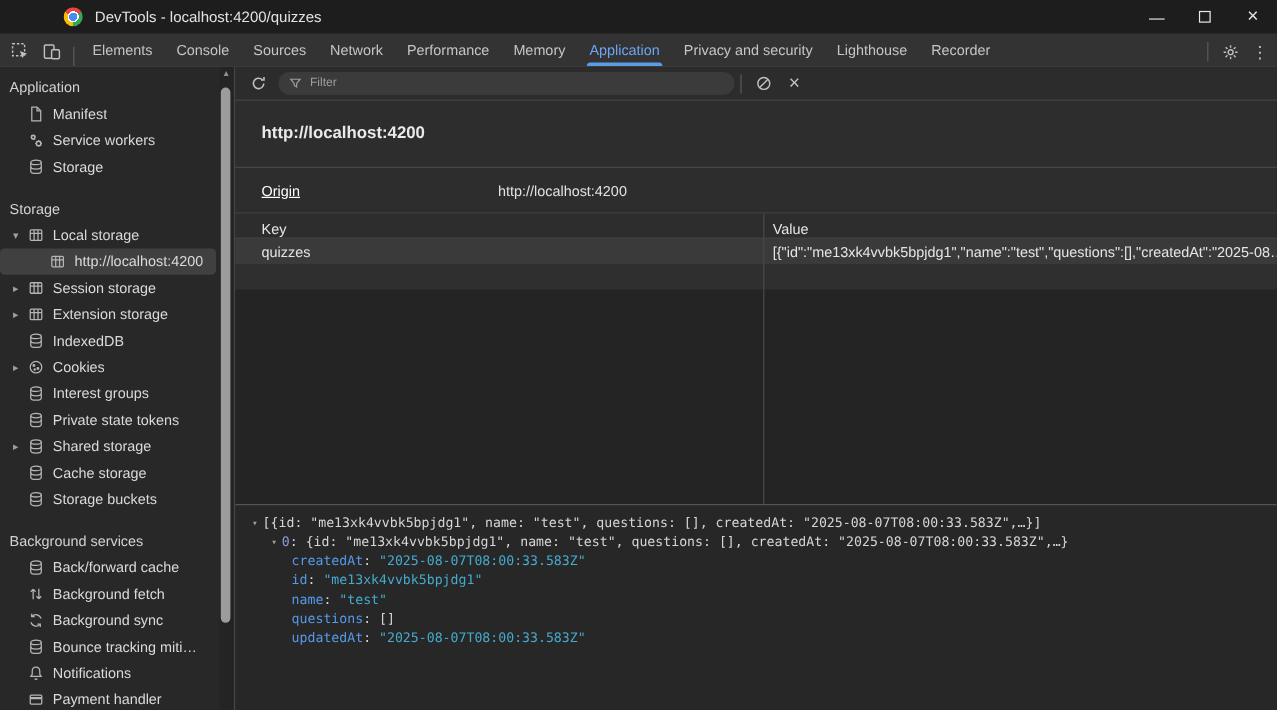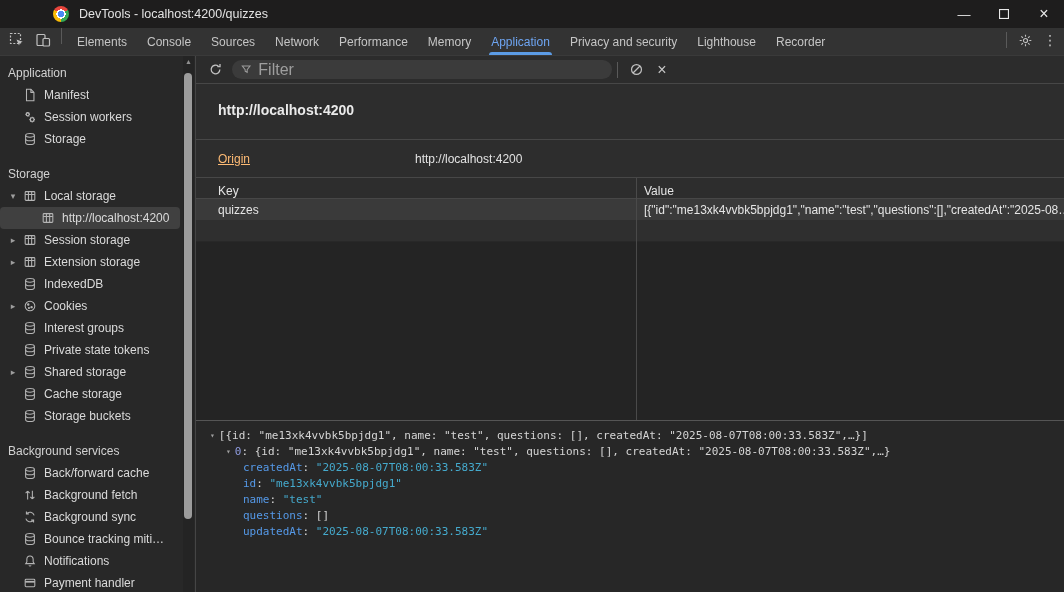--- a/index.html
+++ b/index.html
@@ -12,21 +12,21 @@
   .chrome-logo { width:16px; height:16px; border-radius:50%; margin:0 10px 0 13px;
     background:
       radial-gradient(circle at 50% 50%, #4a8af4 0 3.4px, #ffffff 3.5px 4.6px, rgba(0,0,0,0) 4.7px),
       conic-gradient(from 300deg, #e8453c 0 120deg, #34a853 120deg 240deg, #fbbc05 240deg 360deg); }
   .title-text { color:#e3e3e3; font-size:12.5px; }
   .win-controls { margin-left:auto; display:flex; height:100%; }
   .win-btn { width:40px; display:flex; align-items:center; justify-content:center; color:#e8e8e8; font-size:13px; cursor:default; }
   .win-btn svg { stroke:#e8e8e8; }
 
   
-  .tabbar { height:28px; background:#333333; display:flex; align-items:flex-start; border-bottom:1px solid #3a3a3a; }
+  .tabbar { height:28px; background:#333333; display:flex; align-items:flex-end; border-bottom:1px solid #3a3a3a; }
   .tb-icon { width:26px; height:24px; display:flex; align-items:center; justify-content:center; }
   .tb-icon:first-child { margin-left:4px; }
   .vdiv { width:1px; height:16px; background:#5a5a5a; margin:0 5px; }
   .tabs { display:flex; height:100%; }
   .tab { display:flex; align-items:center; padding:0 10px; color:#c5c5c5; position:relative; white-space:nowrap; }
   .tab.active { color:#6ea5f2; }
   .tab.active::after { content:""; position:absolute; left:8px; right:8px; bottom:0; height:3px; background:#5c9ce6; border-radius:3px 3px 0 0; }
   .tabbar-right { margin-left:auto; display:flex; align-items:center; }
   .more-dots { color:#c5c5c5; font-size:14px; width:24px; text-align:center; margin-right:2px; }
 
@@ -47,29 +47,29 @@
   
   .sb-scroll { position:absolute; top:0; right:1px; width:11px; height:536px; background:#242424; }
   .sb-up { position:absolute; top:2px; left:0; width:11px; text-align:center; color:#8f8f8f; font-size:7px; }
   .sb-thumb { position:absolute; top:17px; left:1px; width:8px; height:446px; background:#9c9c9c; border-radius:4px; }
 
   
   .main { flex:1; display:flex; flex-direction:column; min-width:0; }
   .ptoolbar { height:28px; background:#2c2c2c; border-bottom:1px solid #474747; display:flex; align-items:center; flex:none; }
   .refresh-btn { width:26px; height:24px; display:flex; align-items:center; justify-content:center; margin-left:6px; }
   .filter-box { width:380px; height:19px; background:#3b3b3b; border-radius:10px; display:flex; align-items:center; padding:0 8px; margin-left:4px; }
-  .filter-box input { background:transparent; border:none; outline:none; color:#cfcfcf; font-size:16px; margin-left:6px; width:100%; font-family:"Liberation Sans", sans-serif; }
+  .filter-box input { background:transparent; border:none; outline:none; color:#cfcfcf; font-size:10px; margin-left:6px; width:100%; font-family:"Liberation Sans", sans-serif; }
   .filter-box input::placeholder { color:#9e9e9e; }
   .icon-btn { width:26px; height:24px; display:flex; align-items:center; justify-content:center; }
   .close-x { color:#c5c5c5; font-size:16px; }
 
   .origin-head { height:56px; background:#2d2d2d; border-bottom:1px solid #474747; padding:18px 0 0 22px; flex:none; }
   .origin-head .h { color:#eaeaea; font-weight:bold; font-size:14px; }
   .origin-row { height:37px; background:#2d2d2d; display:flex; align-items:center; padding-left:22px; flex:none; }
-  .origin-label { width:197px; color:#fdba74;text-decoration:underline; }
+  .origin-label { width:197px; color:#ffffff;text-decoration:underline; }
   .origin-value { color:#e2e2e2; }
 
   .datagrid { height:243px; position:relative; flex:none; border-top:1px solid #474747; }
   .col-div { position:absolute; left:440px; top:0; bottom:0; width:1px; background:#4a4a4a; }
   .dg-header { height:21px; background:#2d2d2d; border-bottom:1px solid #474747; display:flex; align-items:flex-end; color:#e5e5e5; }
   .dg-key { width:440px; padding-left:22px; flex:none; }
   .dg-val { flex:1; padding-left:8px; min-width:0; white-space:nowrap; overflow:hidden; }
   .dg-row { height:21px; display:flex; align-items:center; }
   .dg-row.r1 { background:#3a3a3a; color:#e5e5e5; }
   .dg-row.r2 { background:#2f2f2f; }
@@ -185,21 +185,21 @@
     <div class="srow">
       <span class="exp"></span>
       <span class="sicon">
         <svg width="15" height="15" viewBox="0 0 16 16">
           <circle cx="5" cy="4.6" r="1.5"></circle>
           <path d="M5 2.2v1M5 6v1M2.6 4.6h1M6.4 4.6h1M3.3 2.9l.7.7M6 6l.7.7M6.7 2.9l-.7.7M3.3 6.3l.7-.7"></path>
           <circle cx="9.8" cy="10.2" r="2"></circle>
           <path d="M9.8 7.2v1.2M9.8 12v1.2M6.8 10.2H8M11.6 10.2h1.2M7.7 8.1l.9.9M11 11.4l.9.9M11.9 8.1l-.9.9M7.7 12.3l.9-.9"></path>
         </svg>
       </span>
-      <span class="lbl">Session workers</span>
+      <span class="lbl">Service workers</span>
     </div>
     <div class="srow">
       <span class="exp"></span>
       <span class="sicon">
         <svg width="14" height="14" viewBox="0 0 16 16">
             <ellipse cx="8" cy="3.8" rx="5" ry="2.1"></ellipse>
             <path d="M3 3.8v8.4c0 1.1 2.2 2.1 5 2.1s5-1 5-2.1V3.8"></path>
             <path d="M3 8c0 1.1 2.2 2.1 5 2.1S13 9.1 13 8"></path>
           </svg>
       </span>

